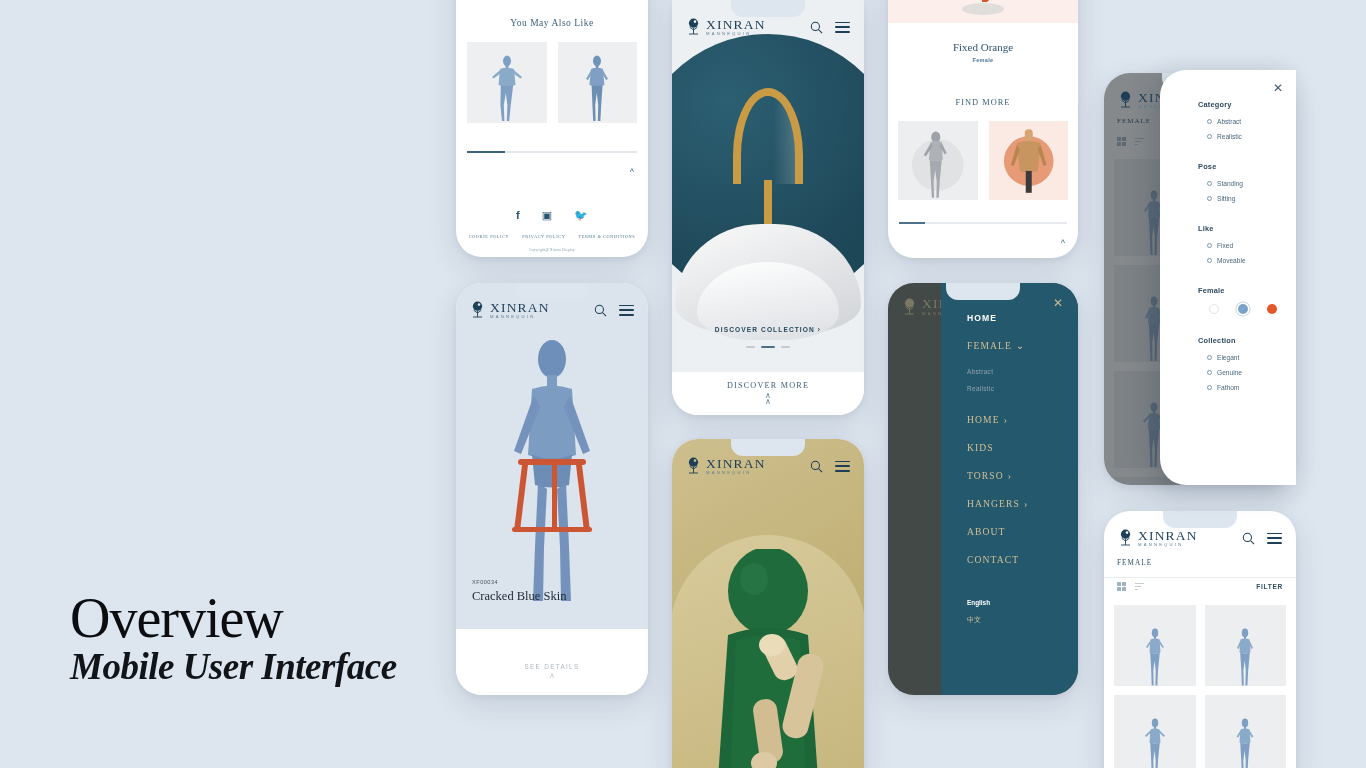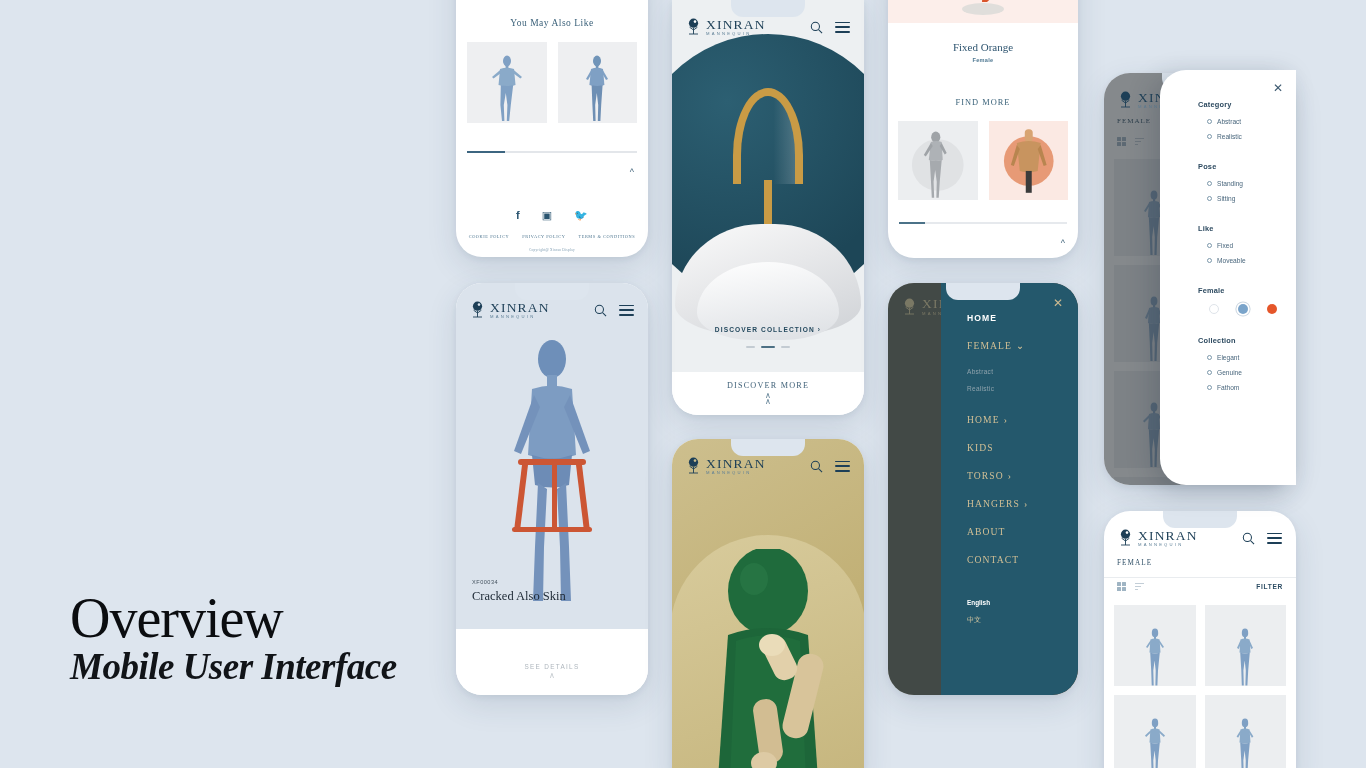--- a/index.html
+++ b/index.html
@@ -393,21 +393,21 @@
         <path d="M110 200 l3 64 2 54h-10l-1-54 -3-58z" fill="#7492bb"></path>
         <rect x="62" y="176" width="68" height="6" rx="3" fill="#cc5634"></rect>
         <path d="M66 182 l-8 66 h6 l8-66z" fill="#cc5634"></path>
         <path d="M126 182 l8 66 h-6 l-8-66z" fill="#cc5634"></path>
         <path d="M96 182 l0 66 h5 l0-66z" fill="#cc5634"></path>
         <rect x="56" y="244" width="80" height="5" rx="2.5" fill="#cc5634"></rect>
       </svg>
     </div>
     <div class="p4-info">
       <div class="p4-sku">XF00034</div>
-      <div class="p4-title">Cracked Also Skin</div>
+      <div class="p4-title">Cracked Blue Skin</div>
     </div>
     <div class="p4-foot">
       <div class="t">SEE DETAILS</div>
       <div class="chev2" style="color:#c3c9ce">∧</div>
     </div>
   </div>
   <div class="notch"></div>
   <div class="hdr">
     <div class="logo">
       <svg class="logo-mark" viewBox="0 0 15 17">

